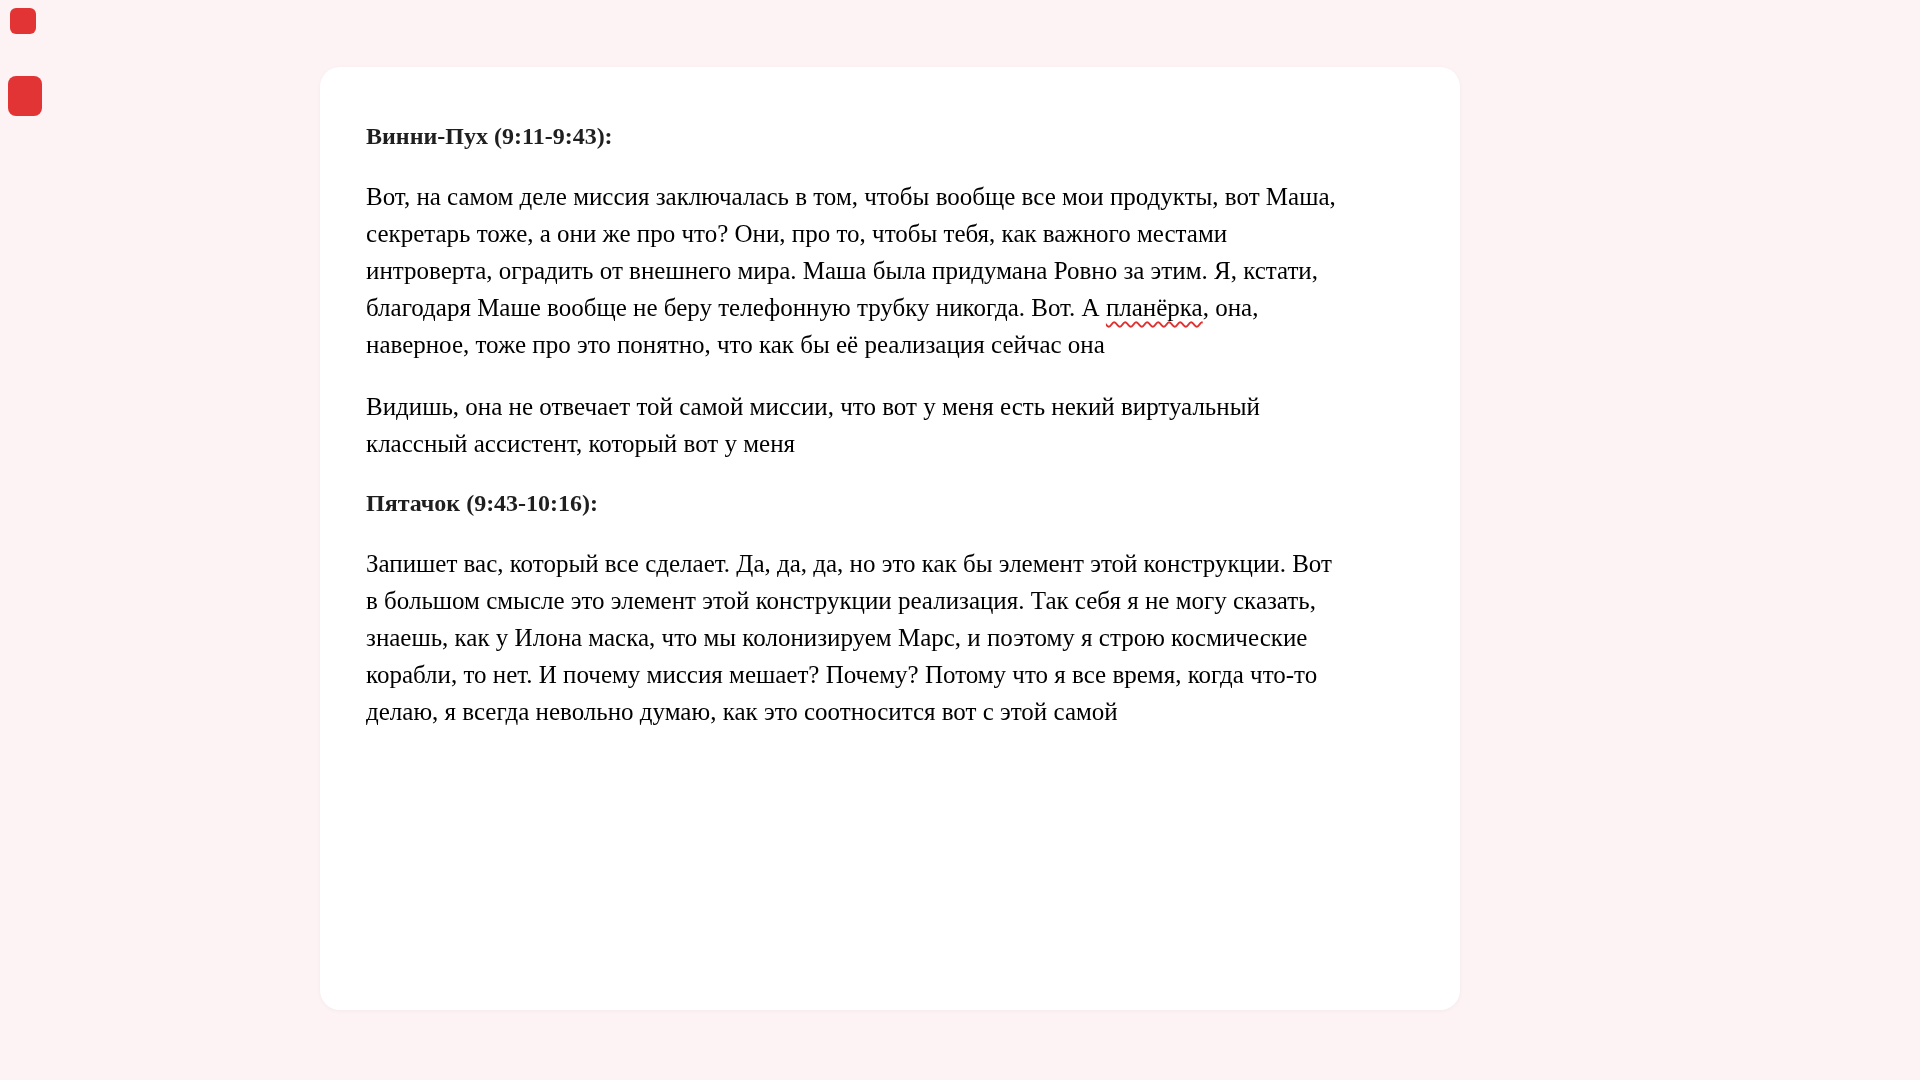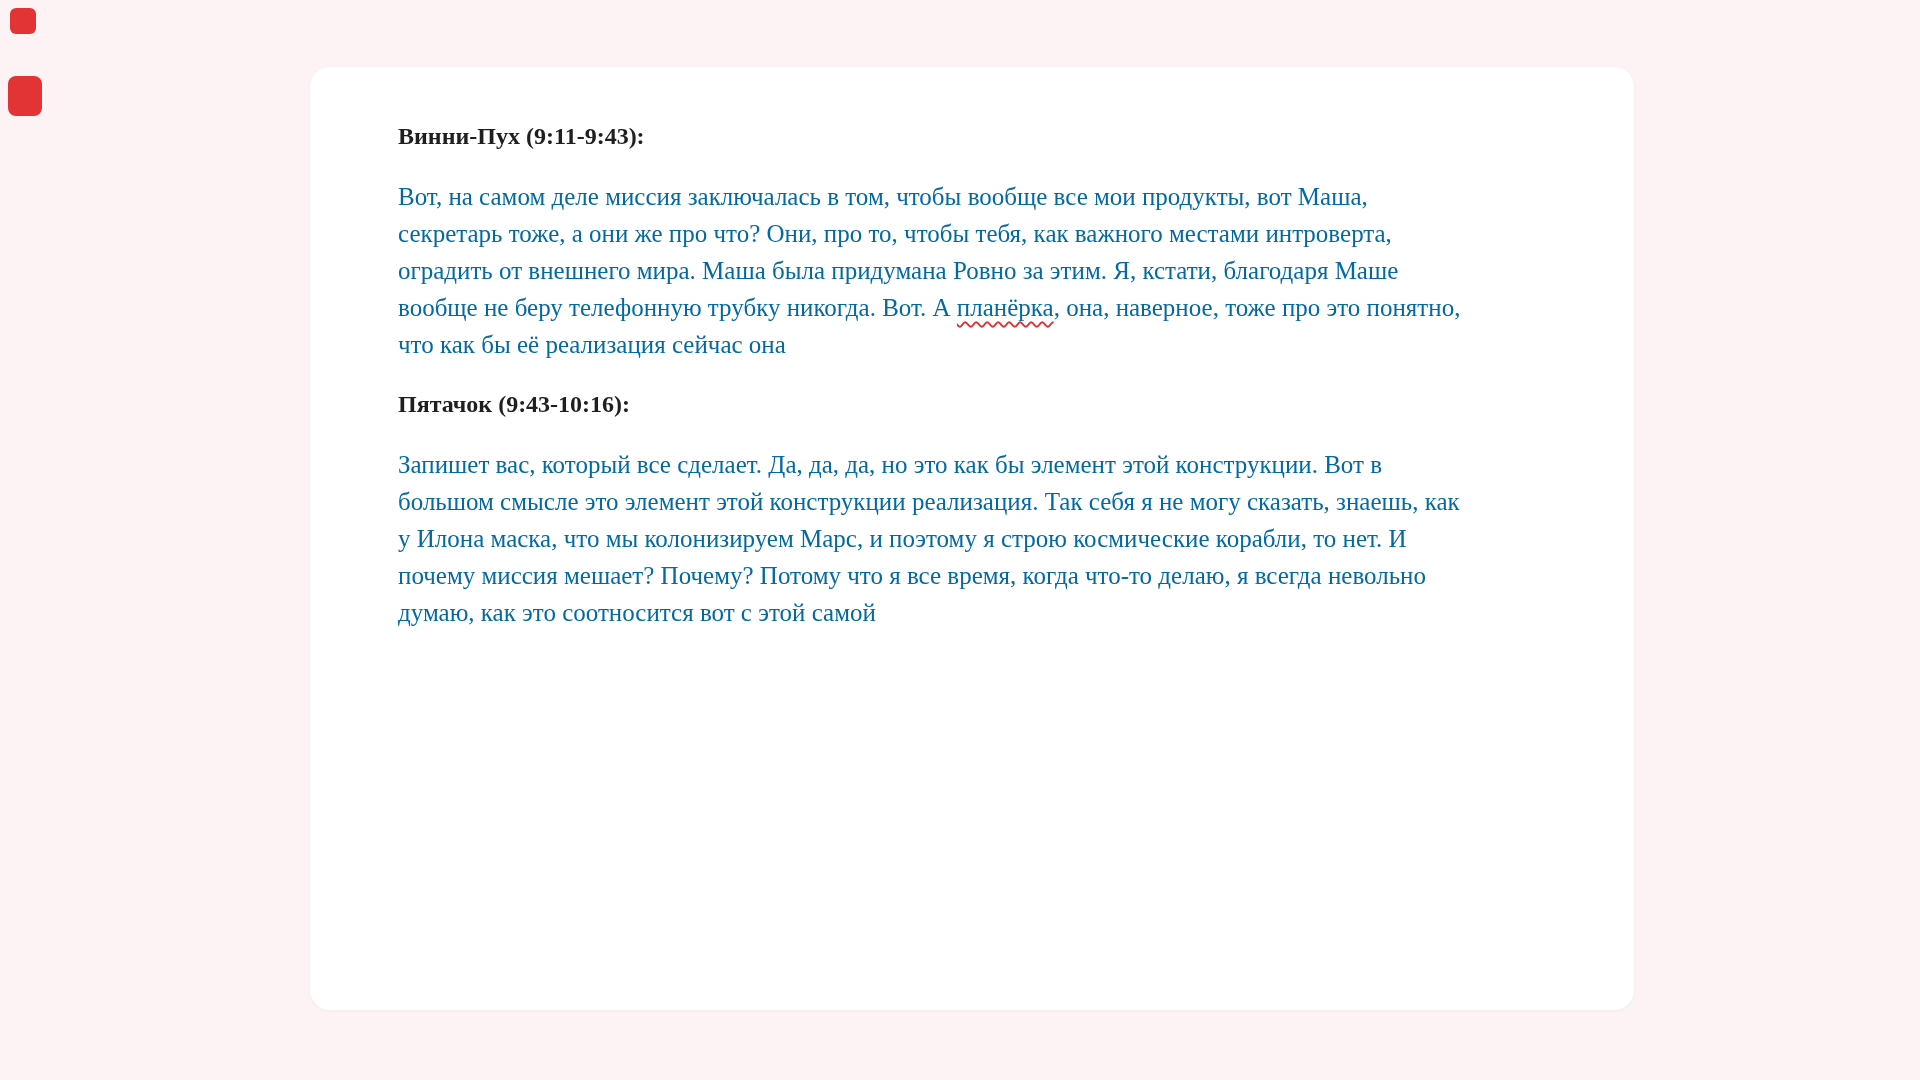--- a/index.html
+++ b/index.html
@@ -27,44 +27,44 @@
     border-radius: 6px;
   }
   .corner-mark.mark-2 {
     left: 8px; top: 76px;
     width: 34px; height: 40px;
     border-radius: 8px;
   }
 
   .card {
     position: absolute;
-    left: 310px;
+    left: 320px;
     top: 67px;
-    width: 1324px;
+    width: 1140px;
     height: 943px;
     background: #ffffff;
     border-radius: 20px;
     box-shadow: 0 1px 4px rgba(0,0,0,0.04);
-    padding: 53px 120px 70px 88px;
+    padding: 53px 120px 70px 46px;
   }
 
   .speaker {
     font-size: 24px;
     font-weight: bold;
     line-height: 32px;
     margin-bottom: 26px;
     color: #1f1f1f;
   }
 
   .para {
     font-size: 25px;
     line-height: 37px;
     max-width: 1075px;
     margin-bottom: 25px;
-    color: #0369a1;
+    color: #000000;
   }
 
   .section-second {
   }
 
   .misspelled {
     text-decoration-line: underline;
     text-decoration-style: wavy;
     text-decoration-color: #e03131;
     text-decoration-thickness: 2px;
@@ -75,20 +75,21 @@
 <body>
 
 <div class="corner-mark mark-1"></div>
 <div class="corner-mark mark-2"></div>
 
 <div class="card">
 
   <section class="section">
     <h2 class="speaker">Винни-Пух (9:11-9:43):</h2>
     <p class="para"><span>Вот, на самом деле миссия заключалась в том, чтобы вообще все мои продукты, вот Маша, секретарь тоже, а они же про что? Они, про то, чтобы тебя, как важного местами интроверта, оградить от внешнего мира. Маша была придумана Ровно за этим. Я, кстати, благодаря Маше вообще не беру телефонную трубку никогда. Вот. А </span><span class="misspelled">планёрка</span><span>, она, наверное, тоже про это понятно, что как бы её реализация сейчас она</span></p>
+    <p class="para">Видишь, она не отвечает той самой миссии, что вот у меня есть некий виртуальный классный ассистент, который вот у меня</p>
   </section>
 
   <section class="section section-second">
     <h2 class="speaker">Пятачок (9:43-10:16):</h2>
     <p class="para">Запишет вас, который все сделает. Да, да, да, но это как бы элемент этой конструкции. Вот в большом смысле это элемент этой конструкции реализация. Так себя я не могу сказать, знаешь, как у Илона маска, что мы колонизируем Марс, и поэтому я строю космические корабли, то нет. И почему миссия мешает? Почему? Потому что я все время, когда что-то делаю, я всегда невольно думаю, как это соотносится вот с этой самой</p>
   </section>
 
 </div>
 
 </body></html>

